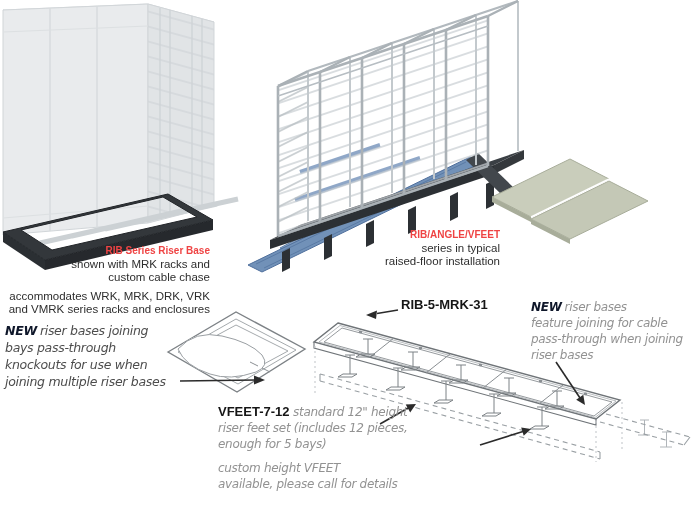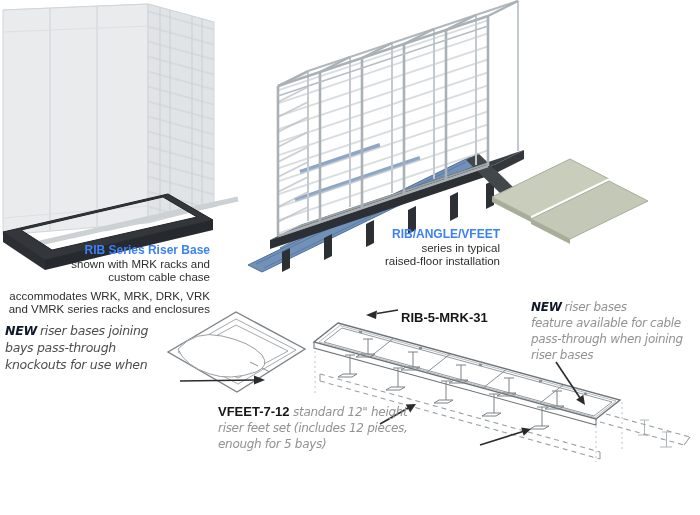--- a/index.html
+++ b/index.html
@@ -3,21 +3,21 @@
 <meta charset="utf-8">
 <style>
   html,body{margin:0;padding:0;background:#ffffff;}
   #stage{position:relative;width:700px;height:515px;background:#ffffff;overflow:hidden;
          font-family:"Liberation Sans",sans-serif;}
   #art{position:absolute;left:0;top:0;z-index:1;}
   .txt{position:absolute;z-index:2;}
 
   
   .cap{color:#2e2e2e;font-size:11.5px;line-height:13px;}
-  .cap .cap-title{font-size:12px;font-weight:bold;color:#3b82f6;line-height:15px;}
+  .cap .cap-title{font-size:10px;font-weight:bold;color:#ef4444;line-height:15px;}
   .right-al{text-align:right;}
 
   
   .hand{font-family:"DejaVu Sans",sans-serif;font-style:italic;letter-spacing:-0.3px;}
   .hand-dark{color:#4d4d4d;font-size:12.5px;line-height:17px;}
   .hand-gray{color:#929292;font-size:12px;line-height:16px;}
   .new-badge{color:#0f172a;font-weight:bold;font-style:italic;margin-right:3px;}
   .part-label{font-family:"Liberation Sans",sans-serif;font-style:normal;
               font-weight:bold;color:#161616;font-size:13px;letter-spacing:0;}
 </style>
@@ -181,33 +181,38 @@
   <div class="txt cap right-al" style="top:227px;right:200px;width:220px;">
     <div class="cap-title">RIB/ANGLE/VFEET</div>
     <div>series in typical</div>
     <div>raised-floor installation</div>
   </div>
 
   <div class="txt hand hand-dark" style="left:5px;top:322px;width:215px;">
     <div><span class="new-badge">NEW</span><span>riser bases joining</span></div>
     <div>bays pass-through</div>
     <div>knockouts for use when</div>
-  </div>
-
-  <div class="txt part-label" style="left:401px;top:310px;">RIB-5-MRK-31</div>
+    <div>joining multiple riser bases</div>
+  </div>
+
+  <div class="txt part-label" style="left:401px;top:297px;">RIB-5-MRK-31</div>
 
   <div class="txt hand hand-gray" style="left:531px;top:299px;width:168px;">
     <div><span class="new-badge">NEW</span><span>riser bases</span></div>
-    <div>feature available for cable</div>
+    <div>feature joining for cable</div>
     <div>pass-through when joining</div>
     <div>riser bases</div>
   </div>
 
   <div class="txt hand hand-gray" style="left:218px;top:404px;width:200px;">
     <div><span class="part-label">VFEET-7-12</span>
       <span>standard 12" height</span></div>
     <div>riser feet set (includes 12 pieces,</div>
     <div>enough for 5 bays)</div>
   </div>
 
 
+  <div class="txt hand hand-gray" style="left:218px;top:460px;width:210px;">
+    <div>custom height VFEET</div>
+    <div>available, please call for details</div>
+  </div>
 
 </div>
 
 </body></html>

